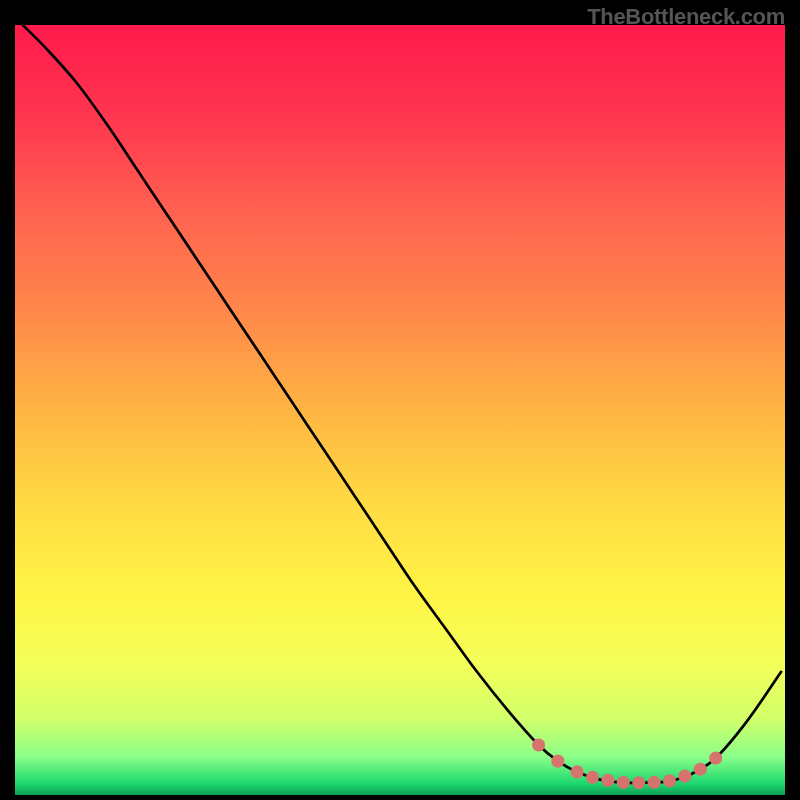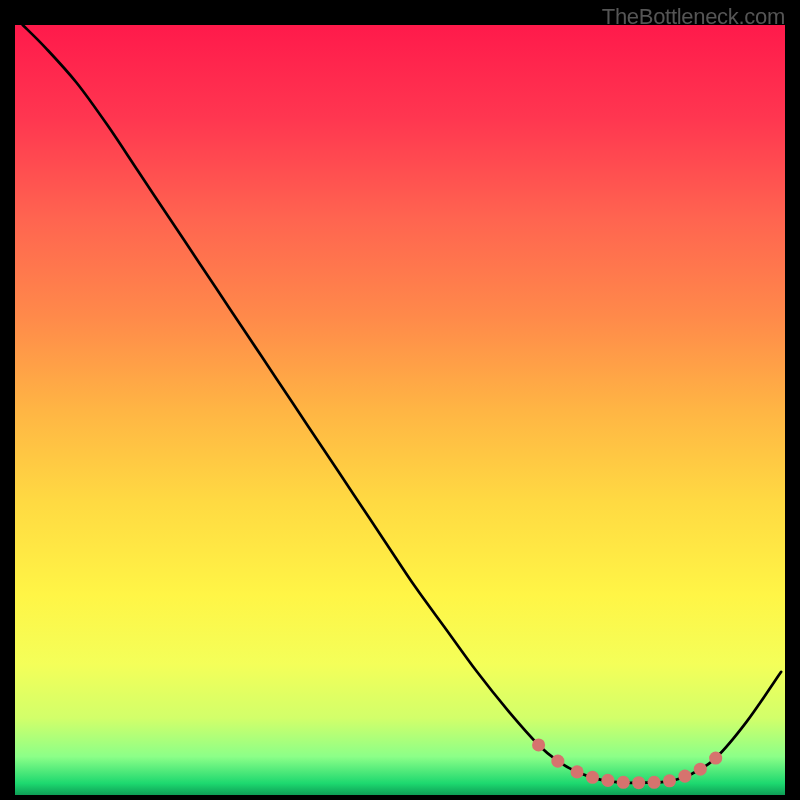--- a/index.html
+++ b/index.html
@@ -24,21 +24,21 @@
     top: 0;
     width: 100%;
     height: 100%;
   }
   .watermark {
     position: absolute;
     top: 4px;
     right: 15px;
     font-family: Arial, Helvetica, sans-serif;
     font-size: 22px;
-    font-weight: 400;
+    font-weight: 700;
     color: #555;
     letter-spacing: -0.3px;
   }
   svg.curve {
     position: absolute;
     left: 0;
     top: 0;
     width: 100%;
     height: 100%;
     overflow: visible;

